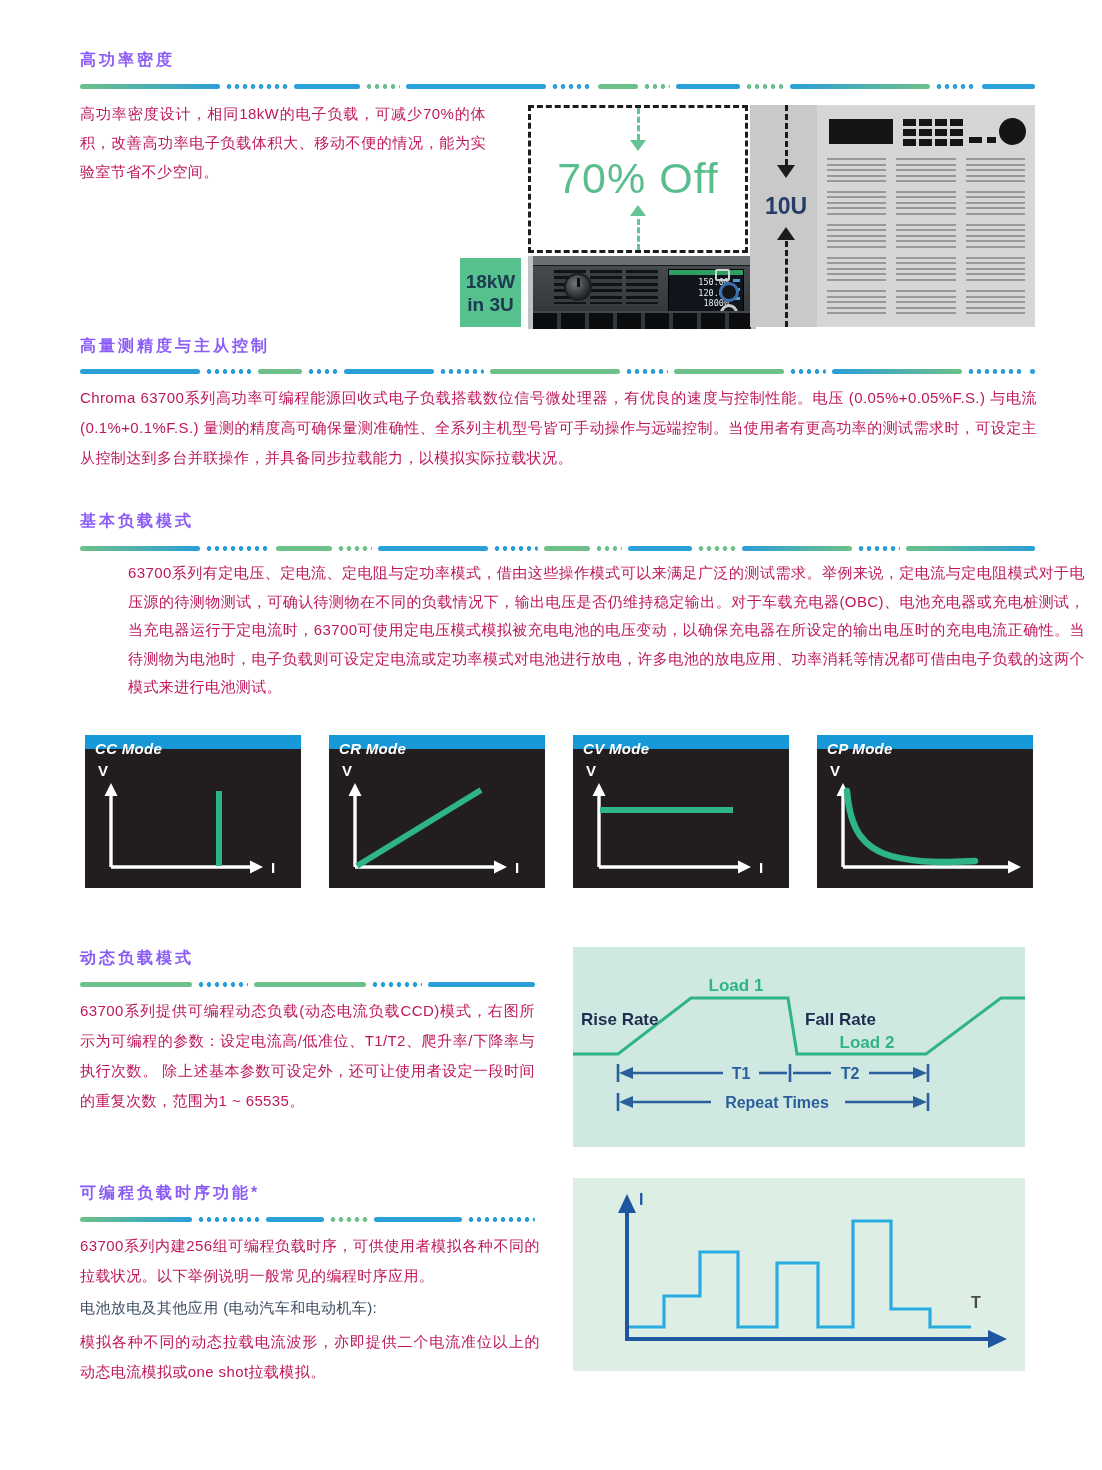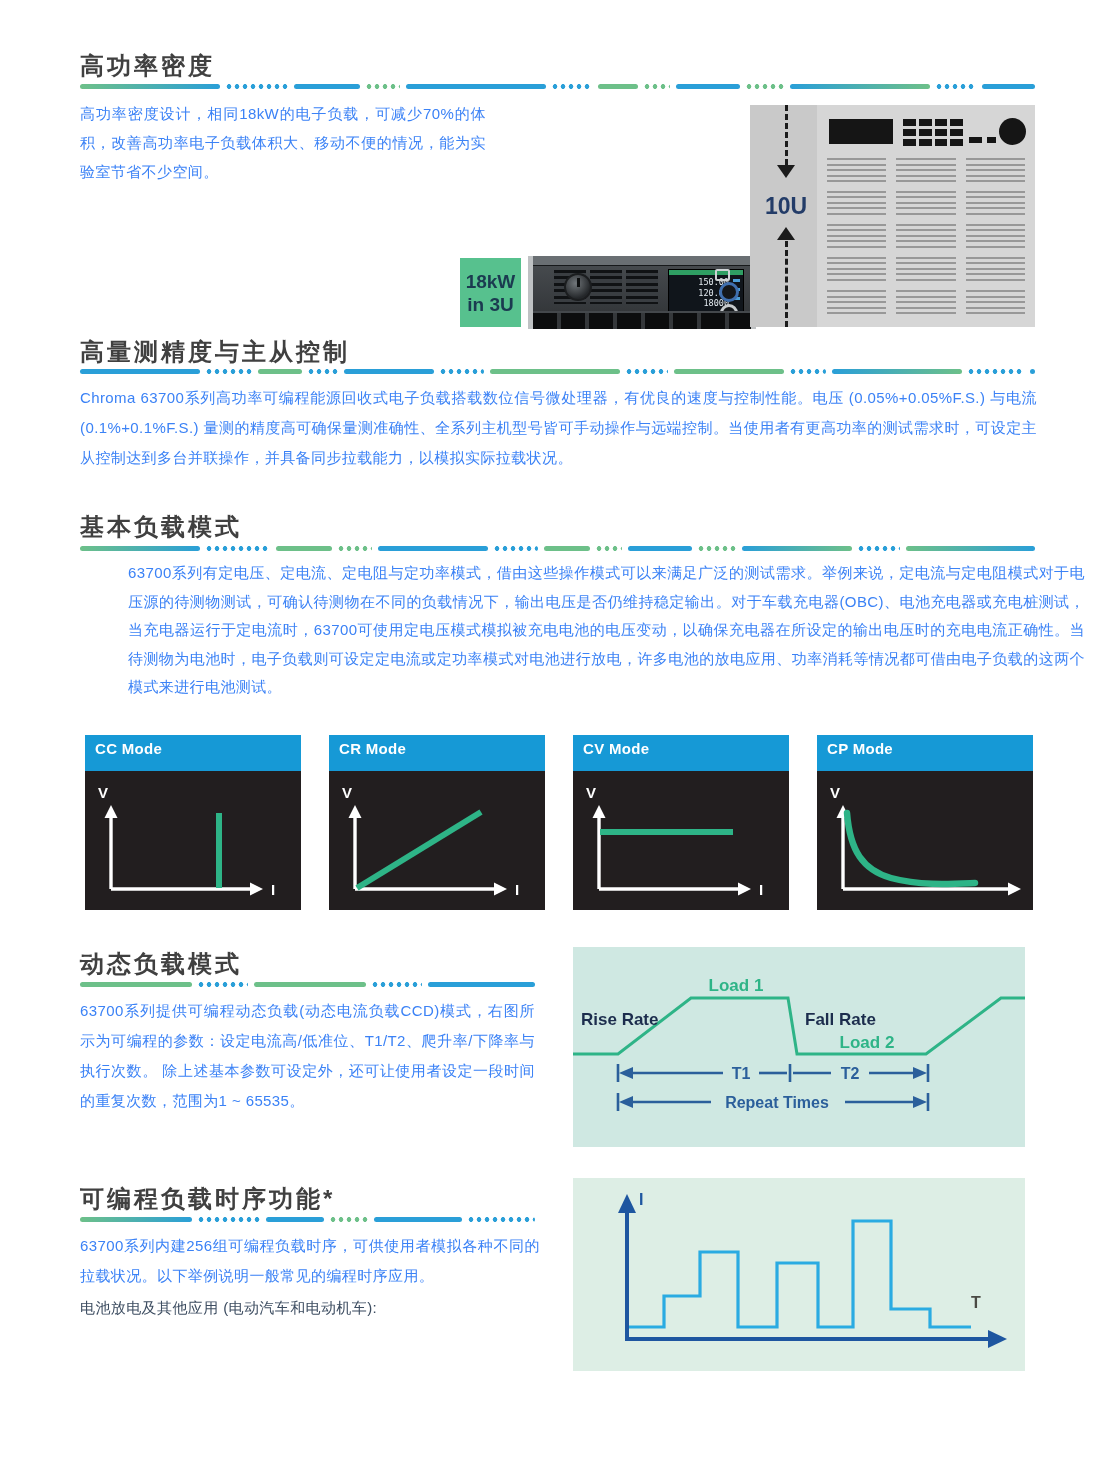--- a/index.html
+++ b/index.html
@@ -1,32 +1,32 @@
 <!DOCTYPE html>
 <html><head>
 <meta charset="utf-8">
 <style>
   html,body { margin:0; padding:0; background:#ffffff; }
   .page { position:relative; width:1102px; height:1470px; background:#fff;
           font-family:"Liberation Sans","DejaVu Sans",sans-serif; overflow:hidden; }
 
-  .sec-title { position:absolute; left:80px; color:#404040; font-size:24px;
+  .sec-title { position:absolute; left:80px; color:#8b5cf6; font-size:16px;
                font-weight:bold; letter-spacing:3px; white-space:nowrap; }
 
   .sep { position:absolute; left:80px; height:5px; display:flex; align-items:center; gap:6px; }
   .sep span { display:block; height:5px; border-radius:2.5px; flex:0 0 auto; }
   .sep .fill { flex:1 1 auto; }
   .b-bl { background:#2a9fd8; }
   .b-gr { background:#6dc089; }
   .b-gb { background:linear-gradient(90deg,#6dc089,#2a9fd8); }
   .b-bg { background:linear-gradient(90deg,#2a9fd8,#6dc089); }
   .d-bl { background:radial-gradient(circle at 3px 2.5px,#2a9fd8 2.2px,rgba(0,0,0,0) 2.6px) repeat-x; background-size:8px 5px; border-radius:0; }
   .d-gr { background:radial-gradient(circle at 3px 2.5px,#6dc089 2.2px,rgba(0,0,0,0) 2.6px) repeat-x; background-size:8px 5px; border-radius:0; }
 
-  .para { position:absolute; left:80px; color:#3b82f6; font-size:15px;
+  .para { position:absolute; left:80px; color:#be185d; font-size:15px;
           line-height:29px; text-align:justify; letter-spacing:0.4px; }
 
   
   .fig { position:absolute; left:460px; top:103px; width:575px; height:226px; }
 
   .kwbox { position:absolute; left:0; top:155px; width:61px; height:69px; background:#57c18e;
            color:#1b3a50; font-weight:bold; font-size:19px; line-height:23px; text-align:center;
            display:flex; flex-direction:column; justify-content:center; }
 
   .offbox { position:absolute; left:68px; top:2px; width:214px; height:142px;
@@ -79,22 +79,22 @@
   .rack-btns div { background:#151515; }
   .rack-dash { position:absolute; background:#151515; height:6px; }
   .rack-knob { position:absolute; right:9px; top:13px; width:27px; height:27px; border-radius:50%; background:#151515; }
   .rack-vents { position:absolute; left:10px; right:10px; top:53px; display:grid;
                 grid-template-columns:repeat(3,1fr); grid-auto-rows:26px; gap:7px 10px; }
   .rack-vents div { background:repeating-linear-gradient(to bottom,#989898 0 2px,rgba(0,0,0,0) 2px 5.5px); }
 
   
   .modes { position:absolute; left:85px; top:735px; display:flex; gap:28px; }
   .mode-card { width:216px; }
-  .mode-head { height:36px; background:#1699d6; color:#fff; font-weight:bold; font-size:15px;
-               line-height:27px; padding-left:10px; box-sizing:border-box; letter-spacing:0.3px; }
+  .mode-head { height:14px; background:#1699d6; color:#fff; font-weight:bold; font-size:15px;
+               line-height:27px; padding-left:10px; box-sizing:border-box; letter-spacing:0.3px;font-style:italic; }
   .mode-body { height:139px; background:#221e1f; }
   .mode-body svg { display:block; }
 
   
   .panel1 { position:absolute; left:573px; top:947px; width:452px; height:200px; background:#cfe8e2; }
   .panel2 { position:absolute; left:573px; top:1178px; width:452px; height:193px; background:#ddeee5; }
   .panel1 svg, .panel2 svg { display:block; }
 
   .app-title { position:absolute; left:80px; color:#3d4d61; font-size:15px; letter-spacing:0.4px; }
 </style>
@@ -121,20 +121,27 @@
   </div>
   <div class="para" style="top:99px; width:406px;">高功率密度设计，相同18kW的电子负载，可减少70%的体积，改善高功率电子负载体积大、移动不便的情况，能为实验室节省不少空间。</div>
 
   <div class="fig">
 
     <div class="kwbox">
       <span>18kW</span>
       <span>in 3U</span>
     </div>
 
+    <div class="offbox">
+      <div class="dash-v-green" style="top:0; height:32px;"></div>
+      <div class="tri down green" style="top:32px;"></div>
+      <div class="txt">70% Off</div>
+      <div class="tri up green" style="top:97px;"></div>
+      <div class="dash-v-green" style="bottom:0; height:31px;"></div>
+    </div>
 
     <div class="inst">
       <div class="inst-cap" style="left:0;"></div>
       <div class="inst-cap" style="right:0;"></div>
       <div class="inst-top"></div>
       <div class="inst-vents">
           <div></div>
           <div></div>
           <div></div>
         </div>
@@ -347,20 +354,21 @@
   <div class="sep" style="top:1217px; width:455px;">
     <span class="b-gb" style="width:112px"></span>
       <span class="d-bl" style="width:62px"></span>
     <span class="b-bl" style="width:58px"></span>
       <span class="d-gr" style="width:38px"></span>
     <span class="b-bl" style="width:88px"></span>
       <span class="d-bl fill"></span>
   </div>
   <div class="para" style="top:1231px; width:460px; line-height:30px;">63700系列内建256组可编程负载时序，可供使用者模拟各种不同的拉载状况。以下举例说明一般常见的编程时序应用。</div>
   <div class="app-title" style="top:1299px;">电池放电及其他应用 (电动汽车和电动机车):</div>
+  <div class="para" style="top:1327px; width:460px; line-height:30px;">模拟各种不同的动态拉载电流波形，亦即提供二个电流准位以上的动态电流模拟或one shot拉载模拟。</div>
 
   <div class="panel2">
     <svg width="452" height="193" viewBox="0 0 452 193">
       <line x1="54" y1="161" x2="54" y2="32" stroke="#1e56a0" stroke-width="4"></line>
       <polygon points="54,16 45,35 63,35" fill="#1e56a0"></polygon>
       <line x1="52" y1="161" x2="418" y2="161" stroke="#1e56a0" stroke-width="4"></line>
       <polygon points="434,161 415,152 415,170" fill="#1e56a0"></polygon>
       <text x="66" y="27" fill="#1e56a0" font-size="16" font-weight="bold">I</text>
       <text x="398" y="130" fill="#4a4a44" font-size="16" font-weight="bold">T</text>
       <polyline points="56,149 91,149 91,118 127,118 127,74 165,74 165,149 204,149 204,85 245,85 245,149 280,149 280,43 318,43 318,131 357,131 357,149 398,149" fill="none" stroke="#2aabe2" stroke-width="3.2"></polyline>

